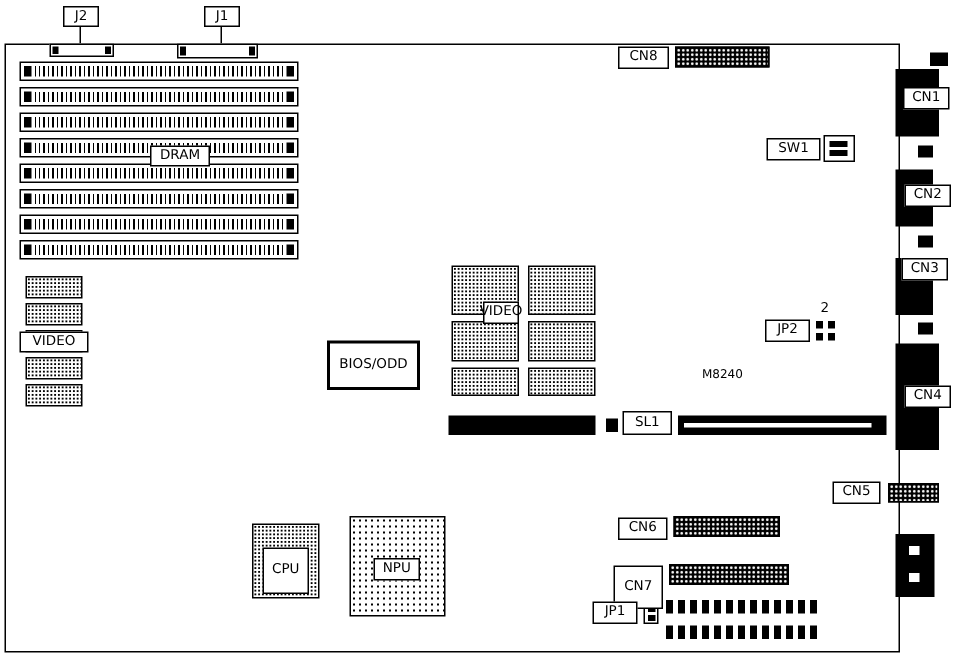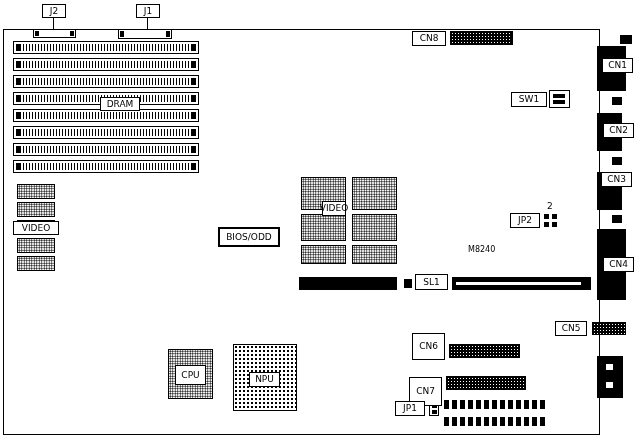--- a/index.html
+++ b/index.html
@@ -82,21 +82,21 @@
   <div class="simm" style="left:13px;top:160px;width:186px;height:13px"></div>
   <div class="lbl" style="left:100px;top:97px;width:40px;height:14px">DRAM</div>
 
   <div class="chipdots" style="left:17px;top:184px;width:38px;height:15px"></div>
   <div class="chipdots" style="left:17px;top:202px;width:38px;height:15px"></div>
   <div class="chipdots" style="left:17px;top:220px;width:38px;height:15px"></div>
   <div class="chipdots" style="left:17px;top:238px;width:38px;height:15px"></div>
   <div class="chipdots" style="left:17px;top:256px;width:38px;height:15px"></div>
   <div class="lbl" style="left:13px;top:221px;width:46px;height:14px">VIDEO</div>
 
-  <div class="lbl b2" style="left:218px;top:227px;width:62px;height:20px">BIOS/ODD</div>
+  <div class="lbl b2" style="left:218px;top:227px;width:62px;height:33px">BIOS/ODD</div>
 
   <div class="chipdots" style="left:301px;top:177px;width:45px;height:33px"></div>
   <div class="chipdots" style="left:352px;top:177px;width:45px;height:33px"></div>
   <div class="chipdots" style="left:301px;top:214px;width:45px;height:27px"></div>
   <div class="chipdots" style="left:352px;top:214px;width:45px;height:27px"></div>
   <div class="chipdots" style="left:301px;top:245px;width:45px;height:19px"></div>
   <div class="chipdots" style="left:352px;top:245px;width:45px;height:19px"></div>
   <div class="lbl" style="left:322px;top:201px;width:24px;height:15px">VIDEO</div>
 
   <div class="lbl" style="left:412px;top:31px;width:34px;height:15px">CN8</div>
@@ -128,32 +128,32 @@
   <div class="txt" style="left:468px;top:246px">M8240</div>
 
   <div class="slotbar" style="left:299px;top:277px;width:98px;height:13px"></div>
   <div class="black" style="left:404px;top:279px;width:8px;height:9px"></div>
   <div class="lbl" style="left:415px;top:274px;width:33px;height:16px">SL1</div>
   <div class="slotbar stripe" style="left:452px;top:277px;width:139px;height:13px"></div>
 
   <div class="lbl" style="left:555px;top:321px;width:32px;height:15px">CN5</div>
   <div class="darkstrip" style="left:592px;top:322px;width:34px;height:13px"></div>
 
-  <div class="lbl" style="left:412px;top:333px;width:33px;height:27px">CN6</div>
+  <div class="lbl" style="left:412px;top:345px;width:33px;height:15px">CN6</div>
   <div class="darkstrip" style="left:449px;top:344px;width:71px;height:14px"></div>
 
   <div class="lbl" style="left:409px;top:377px;width:33px;height:29px">CN7</div>
   <div class="darkstrip" style="left:446px;top:376px;width:80px;height:14px"></div>
 
   <div class="lbl" style="left:395px;top:401px;width:30px;height:15px">JP1</div>
   <div class="jp1blk" style="left:429px;top:401px;width:10px;height:15px"></div>
 
   <div class="pinhdr" style="left:444px;top:398px;width:102px;height:31px"></div>
 
   <div class="black notched" style="left:597px;top:356px;width:26px;height:42px"></div>
 
   <div class="chipdots" style="left:168px;top:349px;width:45px;height:50px"></div>
-  <div class="lbl" style="left:175px;top:365px;width:31px;height:20px">CPU</div>
+  <div class="lbl" style="left:175px;top:365px;width:31px;height:31px">CPU</div>
 
   <div class="chipdots pga" style="left:233px;top:344px;width:64px;height:67px"></div>
   <div class="lbl" style="left:249px;top:372px;width:31px;height:15px">NPU</div>
 
 </div>
 
 </body></html>

